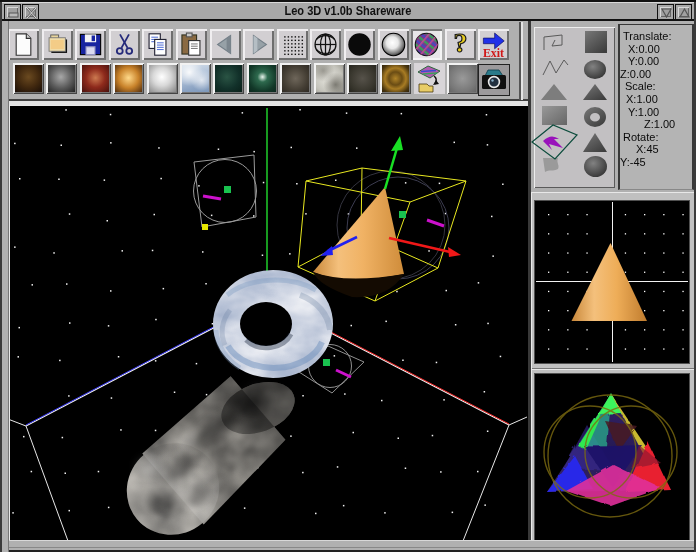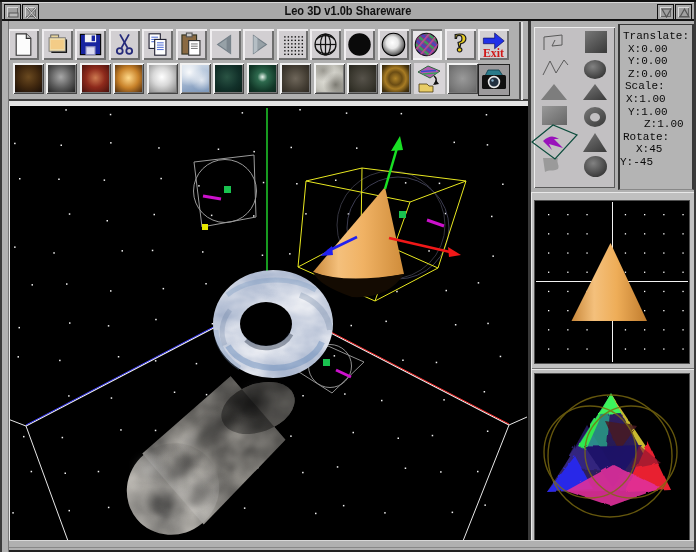--- a/index.html
+++ b/index.html
@@ -6,21 +6,21 @@
 .abs{position:absolute}
 .titlebar{position:absolute;left:2px;top:2px;right:2px;height:19px;background:#a8a8a8;border-top:1px solid #d8d8d8;border-bottom:2px solid #111}
 .title{position:absolute;left:0;right:0;top:4px;text-align:center;font-size:12px;font-weight:bold;color:#111;letter-spacing:0px;transform:scaleX(0.92);transform-origin:348px 0}
 .tbicon{position:absolute;top:4px;width:17px;height:16px;background:#a8a8a8;border:1px solid #111}
 .tbicon .inner{position:absolute;left:2px;top:2px;right:2px;bottom:2px;background:#a0a0a0;box-shadow:inset 1px 1px 0 #d8d8d8, inset -1px -1px 0 #666}
 .tbtn{position:absolute;top:29px;width:31px;height:31px;background:#d2cfd2;box-shadow:inset 2px 2px 0 #f0eef0, inset -2px -2px 0 #6e6e6e;text-align:center}
 .tbtn svg{margin-top:2px}
 .tbtn.pressed{background:#e8e6e8;box-shadow:inset 2px 2px 0 #777, inset -2px -2px 0 #f4f4f4}
 .tile{position:absolute;top:63px;width:31px;height:31px;box-shadow:inset 1px 1px 0 #f2f2f2, inset -1px -1px 0 #444, inset 2px 2px 0 #f2f2f2, inset -2px -2px 0 #777}
 .cambtn{position:absolute;top:64px;left:478px;width:32px;height:32px;background:#9c9a9c;border:1px solid #222;box-shadow:inset 1px 1px 0 #e8e8e8, inset -1px -1px 0 #555}
-.panel-txt{position:absolute;left:618px;top:24px;width:76px;height:166px;background:#b4b4b4;border-left:2px solid #383838;border-right:2px solid #383838;border-top:1px solid #383838;border-bottom:1px solid #888;font-family:Liberation Mono, monospace;font-size:11px;line-height:12.6px;color:#0a0a0a;padding-top:5px}
+.panel-txt{position:absolute;left:618px;top:24px;width:76px;height:166px;background:#b4b4b4;border-left:2px solid #383838;border-right:2px solid #383838;border-top:1px solid #383838;border-bottom:1px solid #888;font-family:Liberation Sans, sans-serif;font-size:11px;line-height:12.6px;color:#0a0a0a;padding-top:5px}
 .palette{position:absolute;left:534px;top:27px;width:81px;height:161px;background:#c2c0c2;box-shadow:inset 1px 1px 0 #ededed, inset -1px -1px 0 #5a5a5a}
 .vpframe{position:absolute;background:#c0c0c0}
 
 </style></head><body>
 <div class="abs" style="left:0;top:0;width:696px;height:552px;border:2px solid #3a3a3a"></div>
 <div class="abs" style="left:0;top:0;width:696px;height:2px;background:#111"></div>
 <div class="titlebar"></div>
 <div class="title">Leo 3D v1.0b Shareware</div>
 <div class="tbicon" style="left:4px">
     <div class="inner"></div>
@@ -521,21 +521,21 @@
 <svg style="position:absolute;left:583px;top:133px" width="24" height="19" viewBox="0 0 24 19">
     <polygon points="12,0 0,19 24,19" fill="url(#pg)"></polygon>
   </svg>
 <svg style="position:absolute;left:584px;top:156px" width="23" height="21" viewBox="0 0 23 21">
     <ellipse cx="11.5" cy="10.5" rx="11.5" ry="10.5" fill="url(#pr)"></ellipse>
   </svg>
 <div class="panel-txt">
     <div style="padding-left:3px">Translate:</div>
     <div style="padding-left:8px">X:0.00</div>
     <div style="padding-left:8px">Y:0.00</div>
-    <div style="padding-left:8px">Z:0.00</div>
+    <div style="padding-left:0">Z:0.00</div>
     <div style="padding-left:5px">Scale:</div>
     <div style="padding-left:6px">X:1.00</div>
     <div style="padding-left:8px">Y:1.00</div>
     <div style="padding-left:24px">Z:1.00</div>
     <div style="padding-left:3px">Rotate:</div>
     <div style="padding-left:16px">X:45</div>
     <div style="">Y:-45</div>
   </div>
 <div class="vpframe" style="left:531px;top:192px;width:165px;height:177px;box-shadow:inset 1px 1px 0 #e8e8e8, inset -1px -1px 0 #777"></div>
 <div class="abs" style="left:534px;top:200px;width:156px;height:164px;background:#000;border:1px solid #505050"></div>

